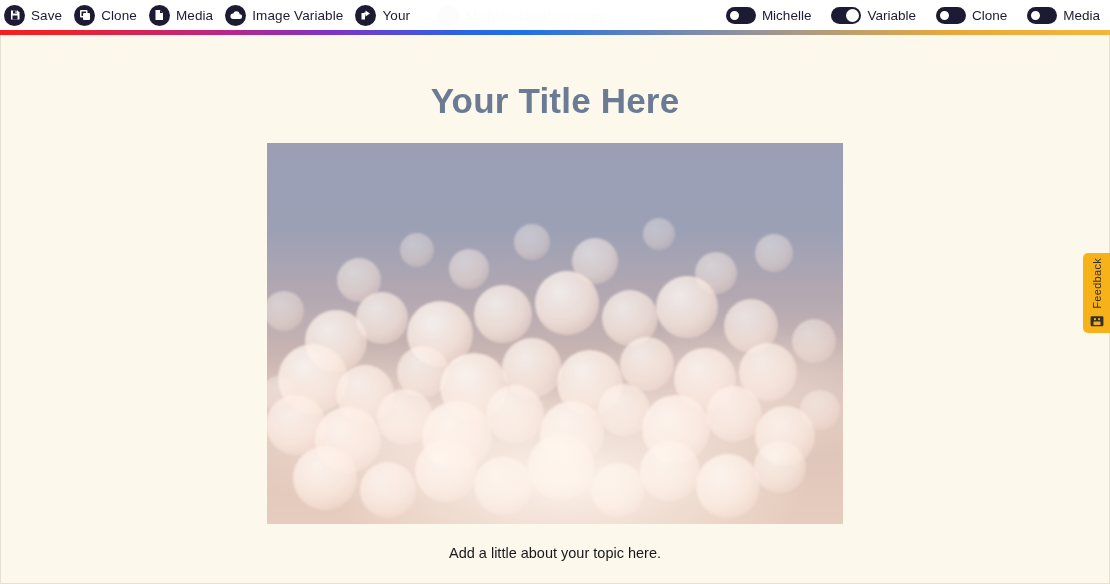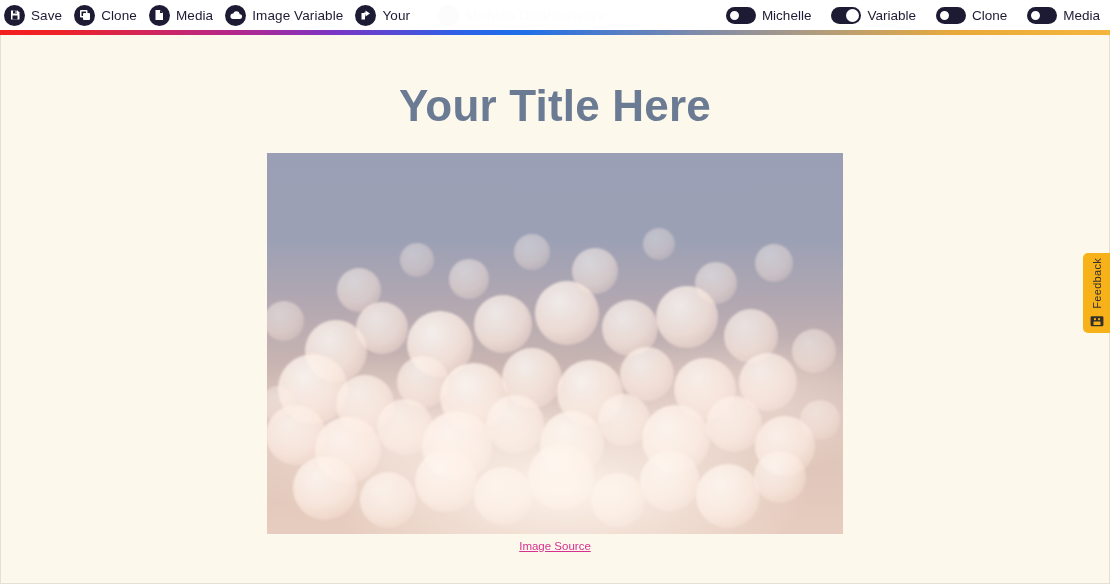--- a/index.html
+++ b/index.html
@@ -74,21 +74,21 @@
     position:absolute; left:0; top:35px; width:1110px; height:549px;
     background:#fdf8ec;
     border-left:1px solid #e6e0d2;
     border-right:1px solid #e6e0d2;
     border-bottom:1px solid #e6e0d2;
     overflow:hidden;
   }
 
   #page-title{
     text-align:center;
-    font-size:44px; font-weight:700; color:#6b7b93;
+    font-size:35px; font-weight:700; color:#6b7b93;
     letter-spacing:.2px;
     margin-top:46px;
   }
 
   #hero-wrap{
     width:576px; margin:22px auto 0 auto;
   }
   #hero{
     width:576px; height:381px; position:relative; overflow:hidden;
     background:#9aa0b6;
@@ -295,23 +295,23 @@
           <span class="bk" style="left:68%;top:24%;width:32px;height:32px;opacity:0.38;margin-left:-16px;margin-top:-16px;"></span>
           <span class="bk" style="left:26%;top:28%;width:34px;height:34px;opacity:0.4;margin-left:-17px;margin-top:-17px;"></span>
           <span class="bk" style="left:88%;top:29%;width:38px;height:38px;opacity:0.45;margin-left:-19px;margin-top:-19px;"></span>
           <span class="bk" style="left:3%;top:44%;width:40px;height:40px;opacity:0.48;margin-left:-20px;margin-top:-20px;"></span>
           <span class="bk" style="left:95%;top:52%;width:44px;height:44px;opacity:0.52;margin-left:-22px;margin-top:-22px;"></span>
           <span class="bk" style="left:2%;top:66%;width:36px;height:36px;opacity:0.44;margin-left:-18px;margin-top:-18px;"></span>
           <span class="bk" style="left:96%;top:70%;width:40px;height:40px;opacity:0.48;margin-left:-20px;margin-top:-20px;"></span>
         </div>
       <div class="glow"></div>
     </div>
-    <a id="img-source">Image Source</a>
   </div>
 
+  <div id="blurb">Add a little about your topic here.</div>
 </div>
 
 <div id="feedback">
   <span class="ftext">Feedback</span>
   <span class="ficon">
     <svg width="14" height="13" viewBox="0 0 24 22">
       <rect x="1" y="2" width="22" height="17" rx="2" fill="#33302b"></rect>
       <rect x="6" y="11" width="12" height="6" rx="1" fill="#f8b219"></rect>
       <circle cx="8.5" cy="7" r="1.9" fill="#f8b219"></circle>
       <circle cx="15.5" cy="7" r="1.9" fill="#f8b219"></circle>

